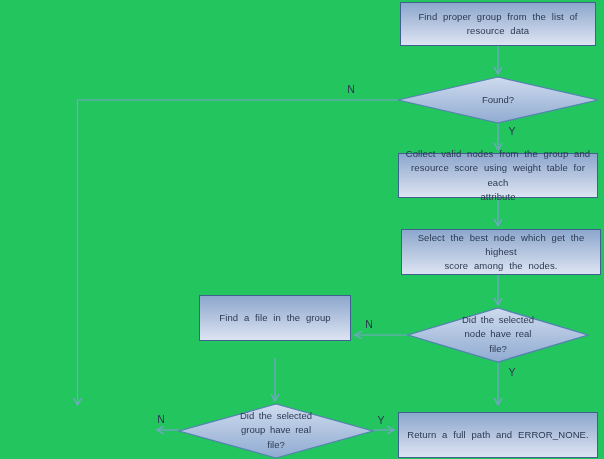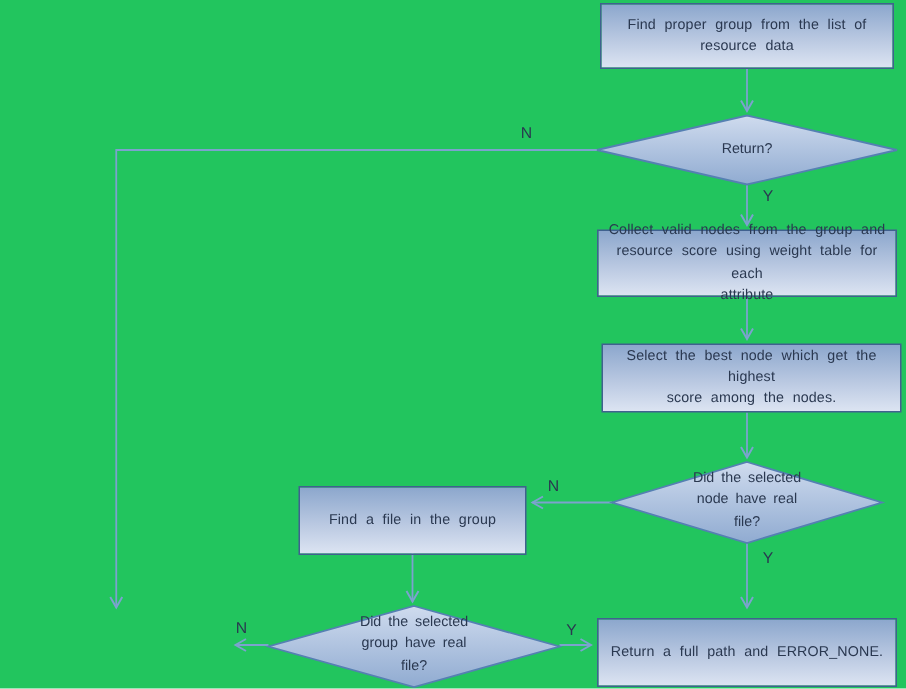--- a/index.html
+++ b/index.html
@@ -95,26 +95,26 @@
   <div class="node process" style="left:400px; top:2px;   width:196px; height:44px;">Find proper group from the list of
 resource data</div>
 
   <div class="node process" style="left:398px; top:153px; width:200px; height:45px;">Collect valid nodes from the group and
 resource score using weight table for each
 attribute</div>
 
   <div class="node process" style="left:401px; top:229px; width:200px; height:46px;">Select the best node which get the highest
 score among the nodes.</div>
 
-  <div class="node process" style="left:199px; top:324px; width:152px; height:46px;">Find a file in the group</div>
+  <div class="node process" style="left:199px; top:295px; width:152px; height:46px;">Find a file in the group</div>
 
 
   <div class="node process" style="left:398px; top:412px; width:200px; height:46px;">Return a full path and ERROR_NONE.</div>
 
-  <div class="decision-label" style="left:498px; top:100px;">Return?</div>
+  <div class="decision-label" style="left:498px; top:100px;">Found?</div>
 
   <div class="decision-label" style="left:498px; top:334px;">Did the selected
 node have real
 file?</div>
 
   <div class="decision-label" style="left:276px; top:430px;">Did the selected
 group have real
 file?</div>
 
   <div class="branch" style="left:351px; top:89px;">N</div>

